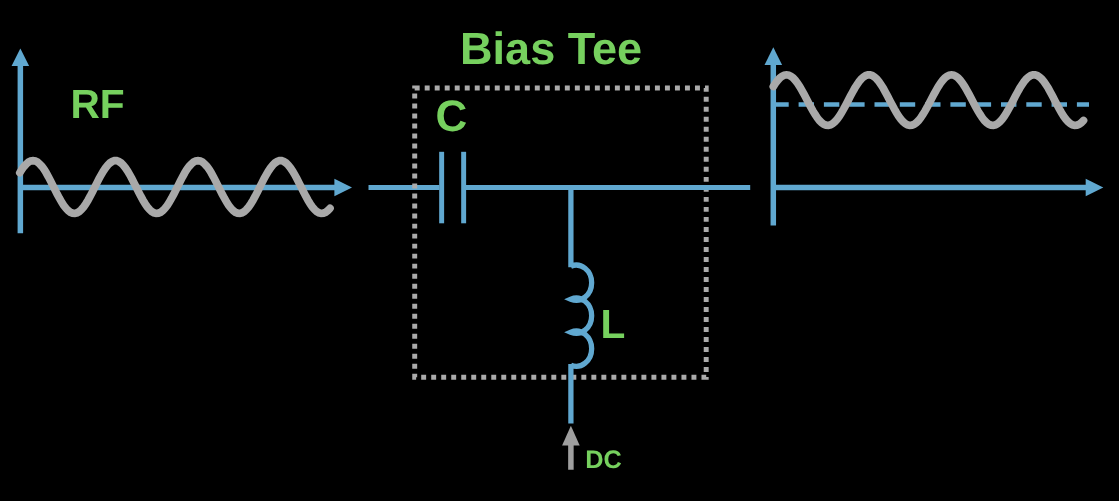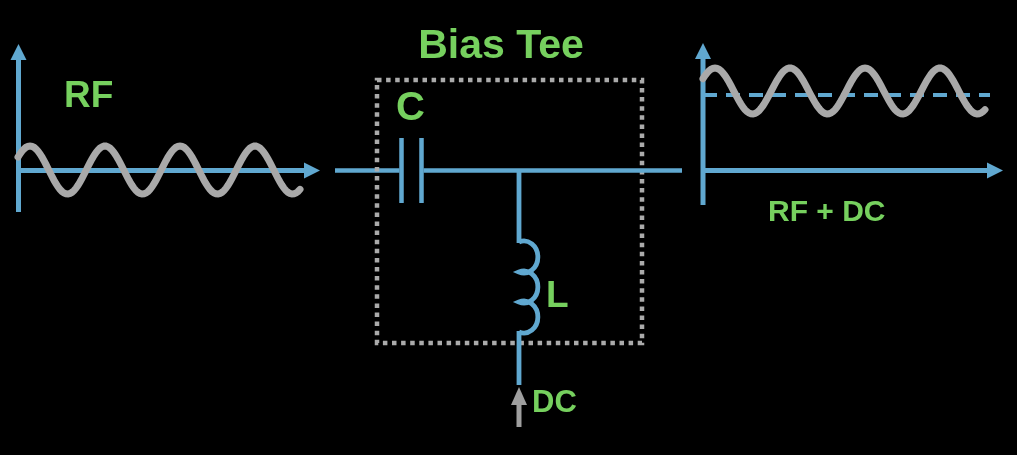--- a/index.html
+++ b/index.html
@@ -25,21 +25,21 @@
     color: #76D05E;
     font-weight: bold;
     line-height: 1;
     white-space: nowrap;
     letter-spacing: 0px;
   }
   .label-title   { left: 501px; top: 24px;  font-size: 41px; transform: translateX(-50%); }
   .label-rf      { left: 64px;  top: 76px;  font-size: 37px; }
   .label-c       { left: 396px; top: 86px;  font-size: 40px; }
   .label-l       { left: 546px; top: 276px; font-size: 37px; }
-  .label-dc      { left: 532px; top: 386px; font-size: 31px; }
+  .label-dc      { left: 532px; top: 406px; font-size: 23px; }
   .label-rfdc    { left: 768px; top: 196px; font-size: 30px; }
 </style>
 </head>
 <body>
 
 <div class="canvas">
 
   <svg width="1017" height="455" viewBox="0 0 1017 455">
 
     <g>
@@ -83,14 +83,13 @@
     <line x1="703" y1="95" x2="990" y2="95" stroke="#60A8D0" stroke-width="4" stroke-dasharray="14 9"></line>
 
     <path fill="none" stroke="#A9A9A9" stroke-width="7" stroke-linecap="round" d="M703.0,78.7 L705.0,75.6 L707.0,73.0 L709.0,70.8 L711.0,69.3 L713.0,68.3 L715.0,68.0 L717.0,68.3 L719.0,69.3 L721.0,70.8 L723.0,73.0 L725.0,75.6 L727.0,78.7 L729.0,82.1 L731.0,85.7 L733.0,89.6 L735.0,93.4 L737.0,97.2 L739.0,100.8 L741.0,104.1 L743.0,107.1 L745.0,109.6 L747.0,111.6 L749.0,113.0 L751.0,113.8 L753.0,114.0 L755.0,113.5 L757.0,112.4 L759.0,110.7 L761.0,108.4 L763.0,105.7 L765.0,102.5 L767.0,99.0 L769.0,95.3 L771.0,91.5 L773.0,87.6 L775.0,83.9 L777.0,80.3 L779.0,77.1 L781.0,74.2 L783.0,71.8 L785.0,70.0 L787.0,68.7 L789.0,68.1 L791.0,68.1 L793.0,68.7 L795.0,70.0 L797.0,71.8 L799.0,74.2 L801.0,77.1 L803.0,80.3 L805.0,83.9 L807.0,87.6 L809.0,91.5 L811.0,95.3 L813.0,99.0 L815.0,102.5 L817.0,105.7 L819.0,108.4 L821.0,110.7 L823.0,112.4 L825.0,113.5 L827.0,114.0 L829.0,113.8 L831.0,113.0 L833.0,111.6 L835.0,109.6 L837.0,107.1 L839.0,104.1 L841.0,100.8 L843.0,97.2 L845.0,93.4 L847.0,89.6 L849.0,85.7 L851.0,82.1 L853.0,78.7 L855.0,75.6 L857.0,73.0 L859.0,70.8 L861.0,69.3 L863.0,68.3 L865.0,68.0 L867.0,68.3 L869.0,69.3 L871.0,70.8 L873.0,73.0 L875.0,75.6 L877.0,78.7 L879.0,82.1 L881.0,85.7 L883.0,89.6 L885.0,93.4 L887.0,97.2 L889.0,100.8 L891.0,104.1 L893.0,107.1 L895.0,109.6 L897.0,111.6 L899.0,113.0 L901.0,113.8 L903.0,114.0 L905.0,113.5 L907.0,112.4 L909.0,110.7 L911.0,108.4 L913.0,105.7 L915.0,102.5 L917.0,99.0 L919.0,95.3 L921.0,91.5 L923.0,87.6 L925.0,83.9 L927.0,80.3 L929.0,77.1 L931.0,74.2 L933.0,71.8 L935.0,70.0 L937.0,68.7 L939.0,68.1 L941.0,68.1 L943.0,68.7 L945.0,70.0 L947.0,71.8 L949.0,74.2 L951.0,77.1 L953.0,80.3 L955.0,83.9 L957.0,87.6 L959.0,91.5 L961.0,95.3 L963.0,99.0 L965.0,102.5 L967.0,105.7 L969.0,108.4 L971.0,110.7 L973.0,112.4 L975.0,113.5 L977.0,114.0 L979.0,113.8 L981.0,113.0 L983.0,111.6 L985.0,109.6"></path>
   </svg>
 
   <div class="label label-title">Bias Tee</div>
   <div class="label label-rf">RF</div>
   <div class="label label-c">C</div>
   <div class="label label-l">L</div>
   <div class="label label-dc">DC</div>
-  <div class="label label-rfdc">RF + DC</div>
 </div>
 
 </body></html>

